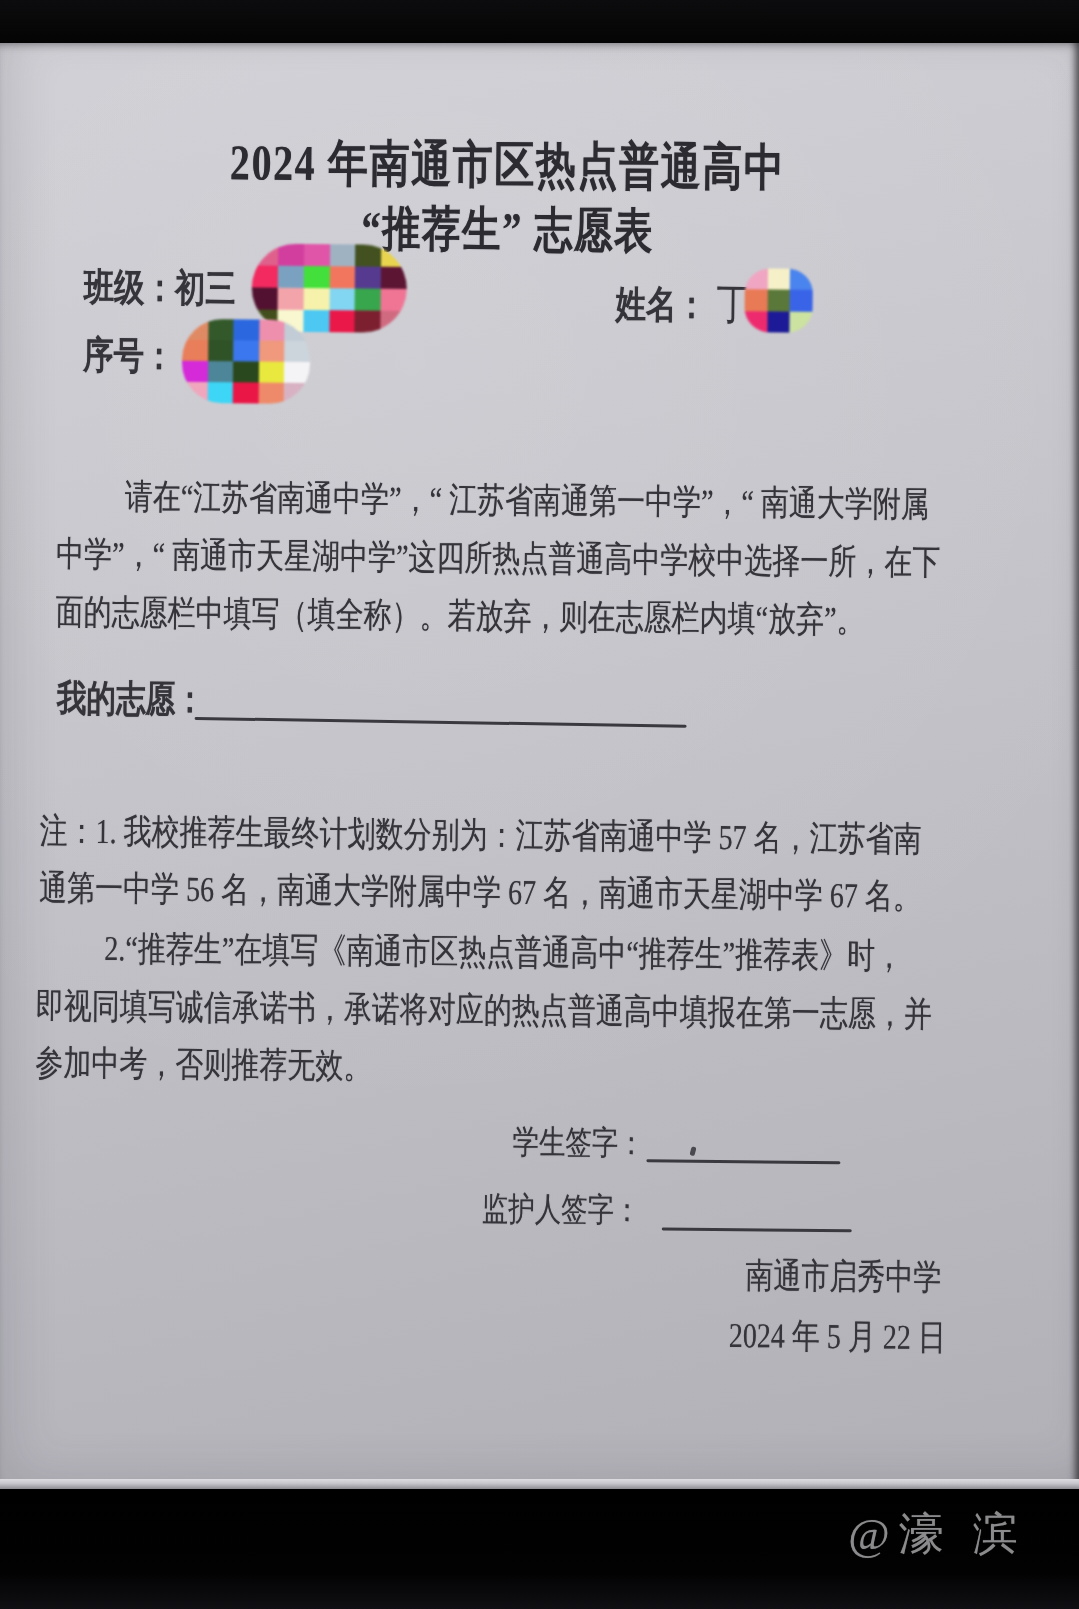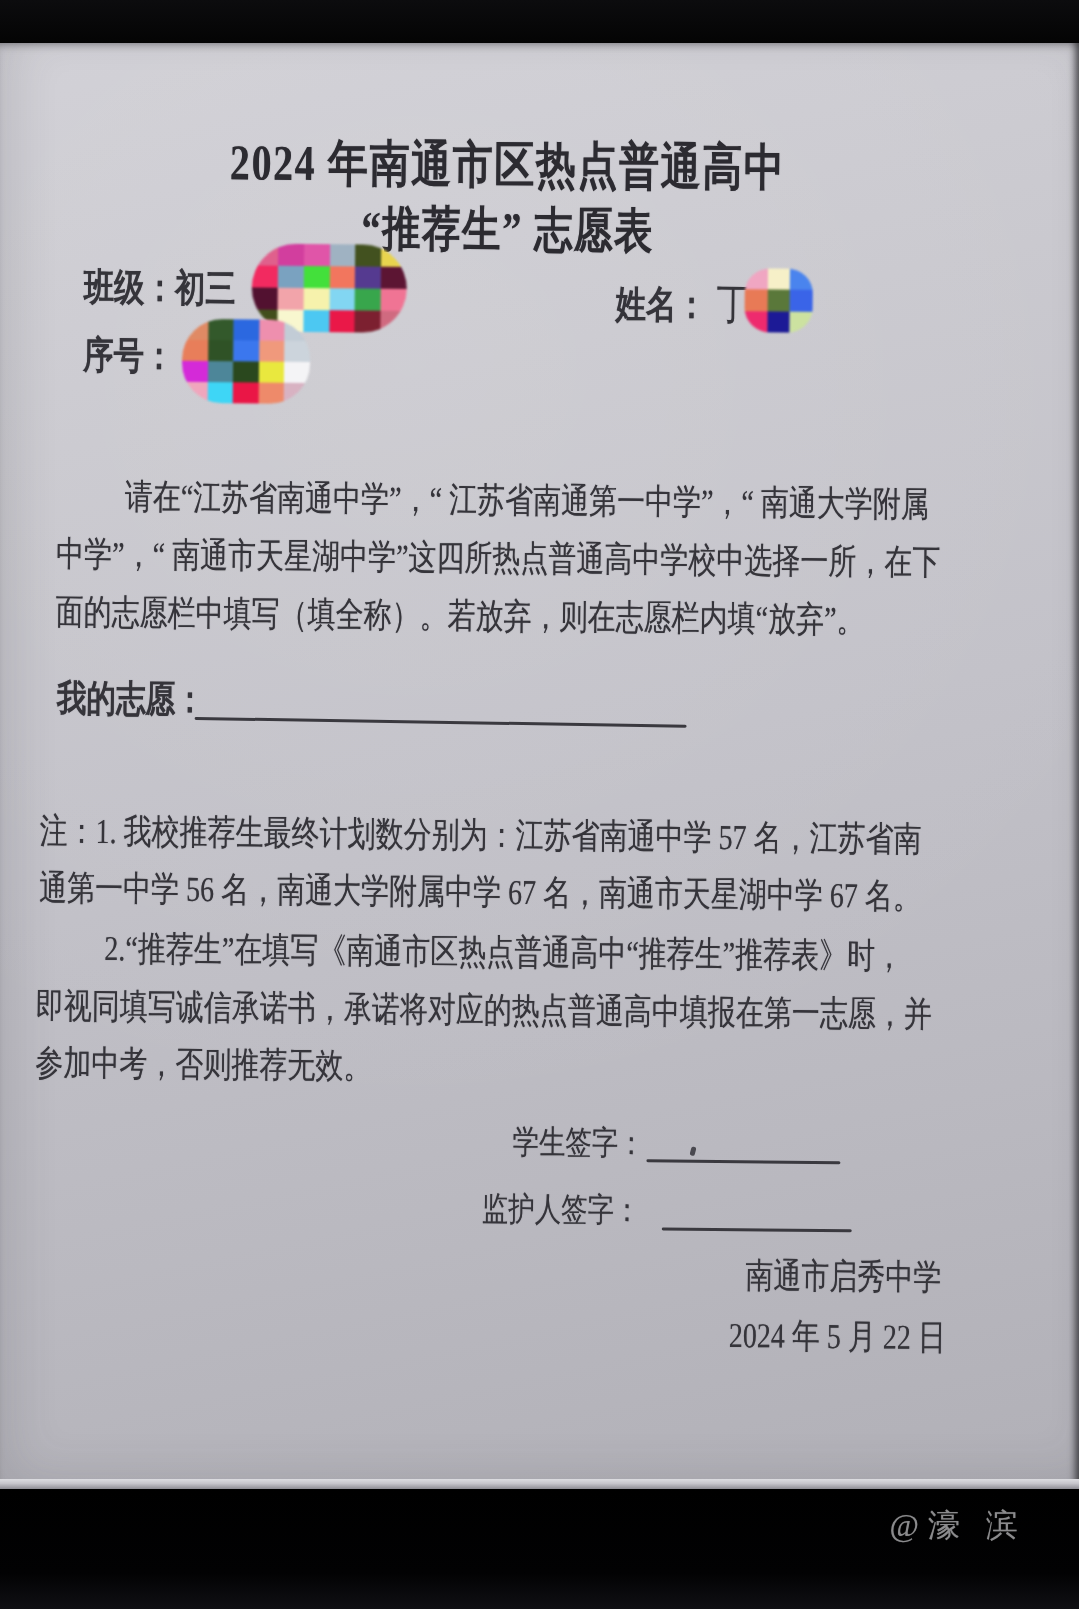--- a/index.html
+++ b/index.html
@@ -57,21 +57,21 @@
   .rule.student{left:656px;top:1154px;width:194px;}
   .rule.guardian{left:672px;top:1222px;width:190px;}
   .pen-dot{position:absolute;left:700px;top:1141px;width:5px;height:9px;background:#4a4950;border-radius:2px;transform:rotate(14deg);}
   .mosaic{position:absolute;display:grid;overflow:hidden;filter:blur(1.2px);}
   .mosaic>div{width:100%;height:100%;}
   .mosaic.class{left:253px;top:242px;width:155px;height:88px;border-radius:44px;}
   .mosaic.serial{left:184px;top:318px;width:128px;height:84px;border-radius:40px;}
   .mosaic.name{left:746px;top:262px;width:68px;height:64px;border-radius:38%;}
   .watermark{
     position:absolute;right:52px;top:1504px;
-    font-size:32px;color:#8b8b8d;letter-spacing:9px;
+    font-size:45px;color:#8b8b8d;letter-spacing:9px;
     text-shadow:0 0 1px rgba(150,150,150,0.5);
     white-space:nowrap;
   }
 </style>
 </head>
 <body>
 
 <div class="photo">
 
   <div class="paper">

